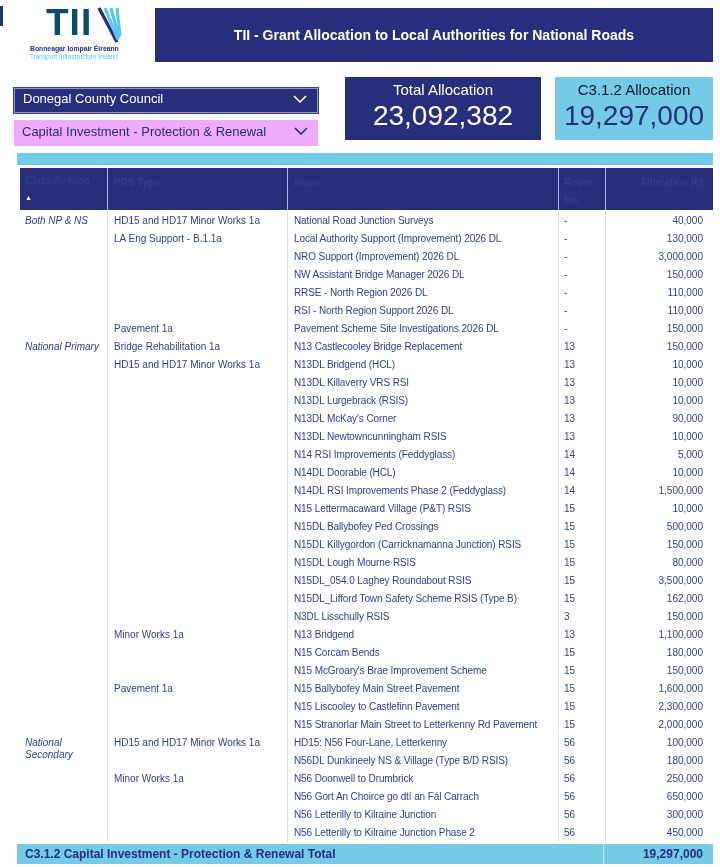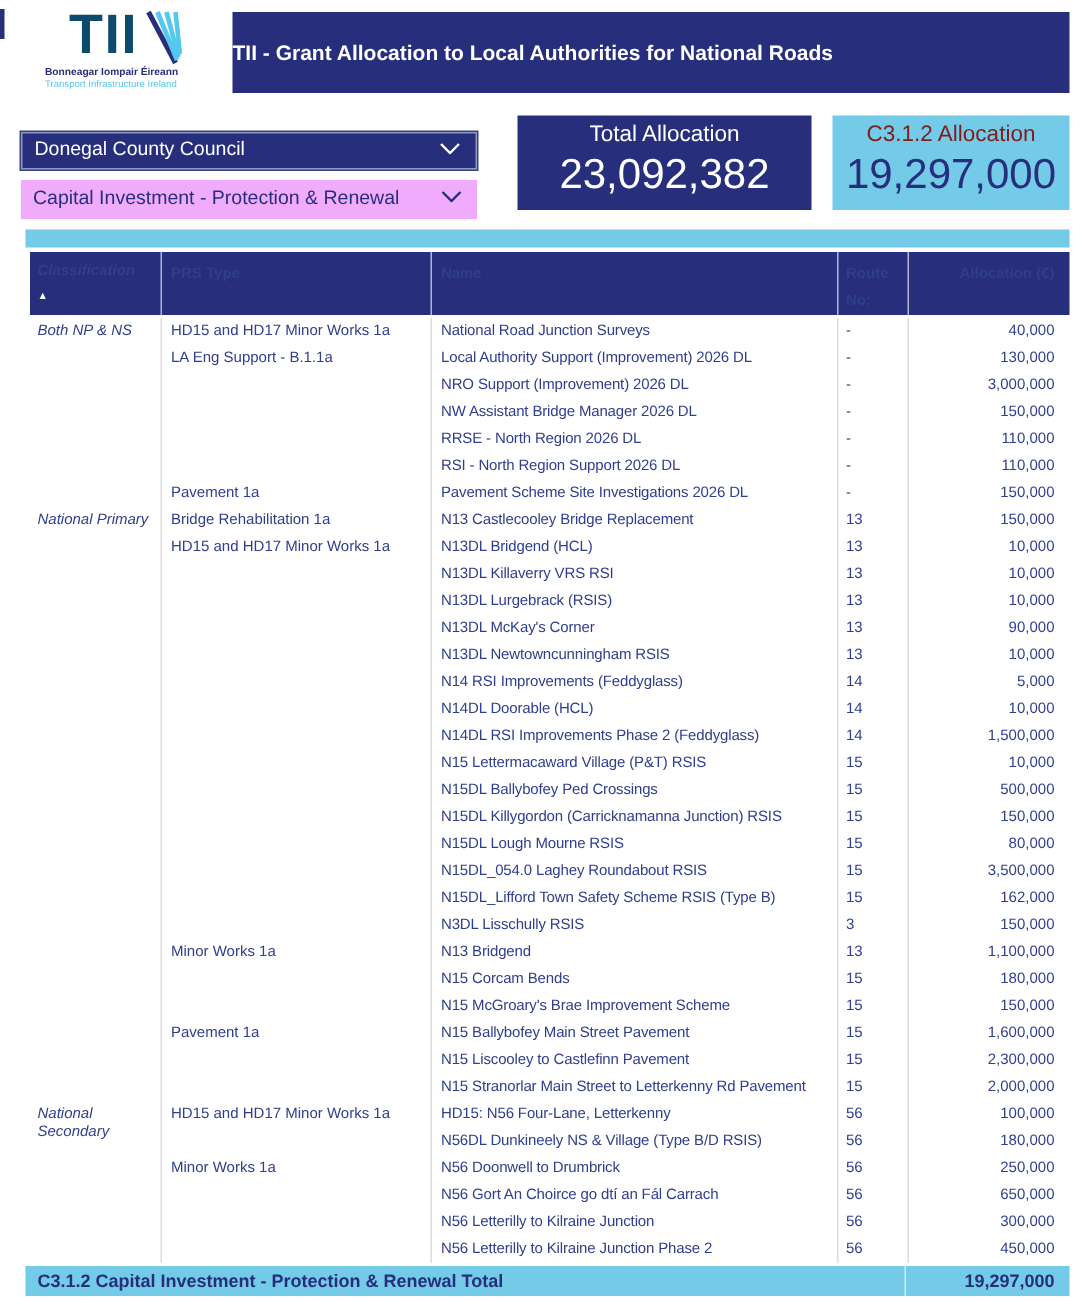--- a/index.html
+++ b/index.html
@@ -11,36 +11,36 @@
   
   .logo { position:absolute; left:30px; top:4px; width:120px; }
   .logo-top { display:flex; align-items:flex-start; }
   .logo-acronym { font-size:37px; font-weight:bold; color:#0c4a6e; letter-spacing:1px; line-height:38px;margin-left:16px; }
   .harp { margin-left:2px; margin-top:2px; }
   .logo-sub1 { font-size:6.8px; font-weight:bold; color:#272E7C; margin-top:1px; }
   .logo-sub2 { font-size:6.4px; color:#55C8F0; margin-top:1px; }
 
   
   .banner { position:absolute; left:155px; top:8px; width:558px; height:54px; background:#272E7C;
-            display:flex; align-items:center; justify-content:flex-start; }
+            display:flex; align-items:center; justify-content:center; }
   .banner span { color:#ffffff; font-weight:bold; font-size:14px; }
 
   
   .dd { position:absolute; left:14px; width:304px; height:25px; display:flex; align-items:center;
         justify-content:space-between; padding:0 10px 4px 8px; font-size:13px; cursor:pointer; }
   .dd1 { top:88px; background:#272E7C; color:#ffffff; border:1px solid #8d97c4; outline:1px solid #3b437f; }
   .dd2 { top:120px; background:#f0abfc; color:#272E7C; height:26px; }
 
   
   .card { position:absolute; top:77px; height:63px; text-align:center; padding-top:4px; }
   .card1 { left:345px; width:196px; background:#272E7C; }
   .card2 { left:555px; width:158px; background:#74CBE8; }
   .card-label { font-size:15px; }
   .card1 .card-label { color:#ffffff; }
-  .card2 .card-label { color:#7f1d1d; }
+  .card2 .card-label { color:#0f172a; }
   .card-value { font-size:28px; margin-top:2px; }
   .card1 .card-value { color:#ffffff; }
   .card2 .card-value { color:#272E7C; }
 
   .bluebar { position:absolute; left:17px; top:153px; width:696px; height:12px; background:#74CBE8; }
 
   
   .table { position:absolute; left:20px; top:168px; width:693px; }
   .thead { display:flex; background:#272E7C; height:42px; color:#ffffff; font-weight:bold; font-size:11.5px; }
   .thead .tcell { padding-top:6px; border-right:1px solid rgba(255,255,255,0.65); white-space:normal; overflow:visible; }

